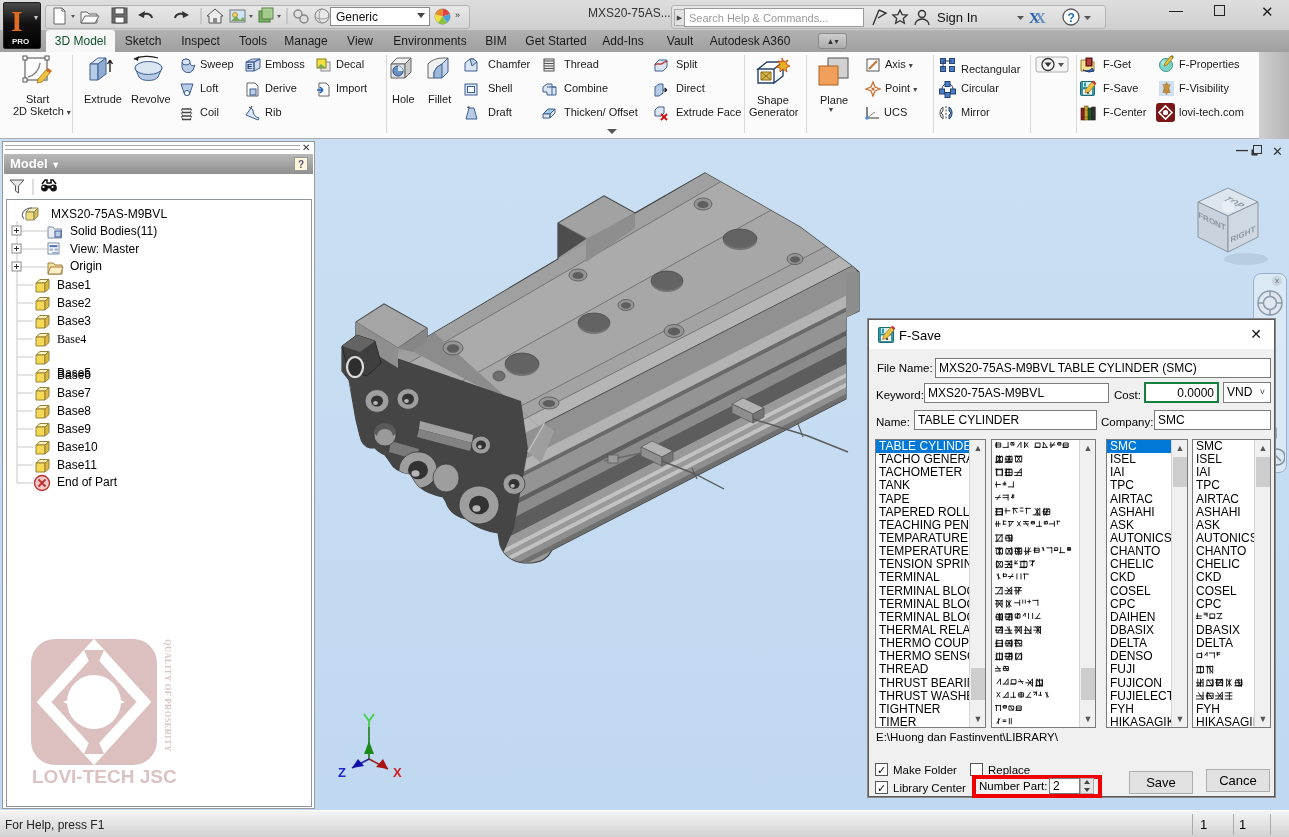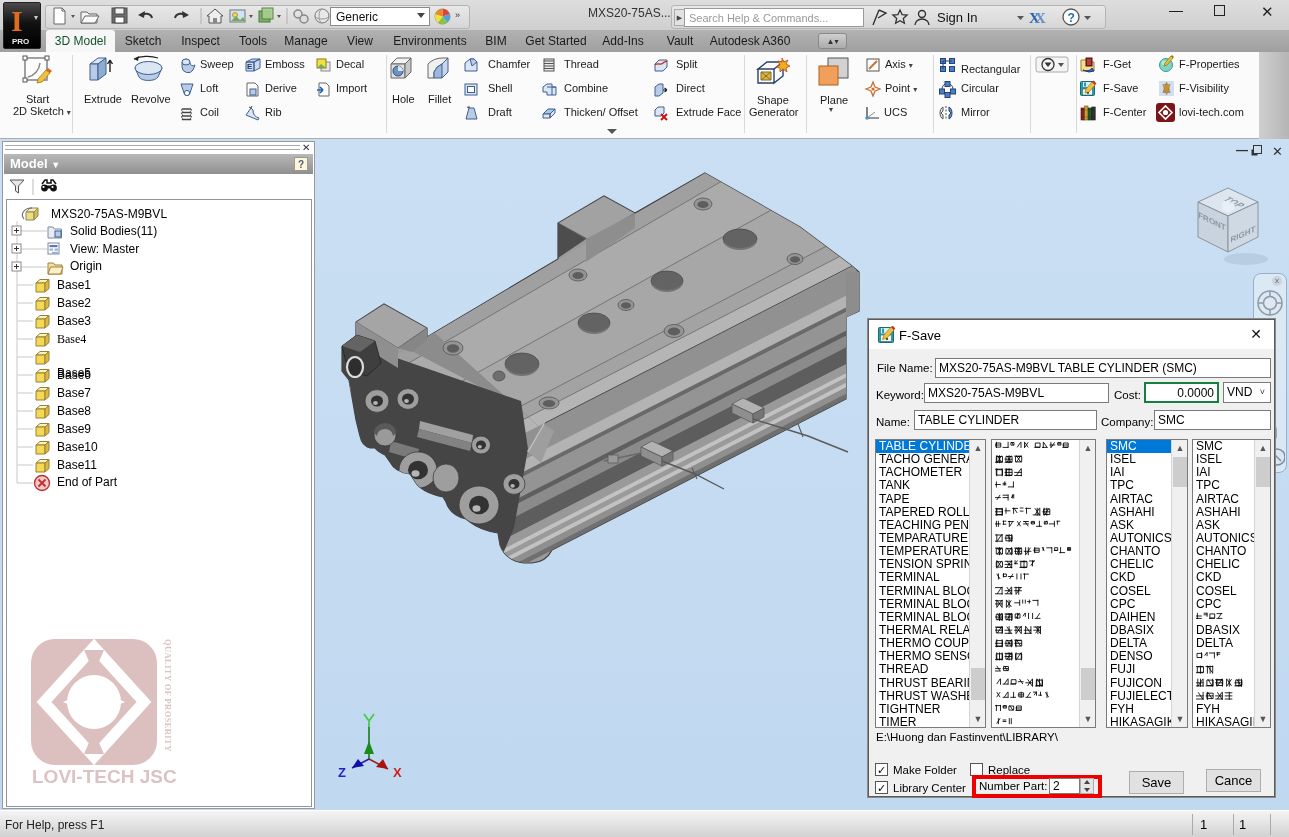--- a/index.html
+++ b/index.html
@@ -53,21 +53,21 @@
 .dfield { position:absolute; background:#fff; border:1px solid #7a7a7a; font-size:12px; color:#000;
   padding:2px 3px; white-space:nowrap; overflow:hidden; }
 .dlist { position:absolute; background:#fff; border:1px solid #7a7a7a; font-size:12px; overflow:hidden; }
 .dlist .row { height:13.15px; line-height:13.2px; padding-left:3px; white-space:nowrap; }
 .dlist .sel { background:#0078d7; color:#fff; }
 .sbar { position:absolute; top:0; right:0; width:16px; height:100%; background:#f0f0f0; border-left:1px solid #d5d5d5; }
 .sbar .up,.sbar .dn { position:absolute; left:0; width:16px; height:16px; color:#555; font-size:9px; text-align:center; line-height:16px; }
 .sbar .up { top:0; } .sbar .dn { bottom:0; }
 .sbar .thumb { position:absolute; left:1px; width:14px; background:#cdcdcd; }
 .cbox { position:absolute; width:13px; height:13px; background:#fff; border:1px solid #555; font-size:11px; line-height:12px; text-align:center; color:#000; }
-.dbtn { position:absolute; width:55px; height:23px; background:#e1e1e1; border:1px solid #adadad;
+.dbtn { position:absolute; width:64px; height:23px; background:#e1e1e1; border:1px solid #adadad;
   font-size:13px; color:#000; text-align:center; line-height:21px; }
 
 #statusbar { position:absolute; left:0; top:810px; width:1289px; height:27px;
   background:linear-gradient(#f4f4f4,#d2d2d2); border-top:1px solid #fff; }
 #statusbar .txt { position:absolute; left:5px; top:7px; font-size:12px; color:#222; }
 .ssep { position:absolute; top:3px; width:1px; height:21px; background:#aaa; }
 </style>
 </head>
 <body>
 

